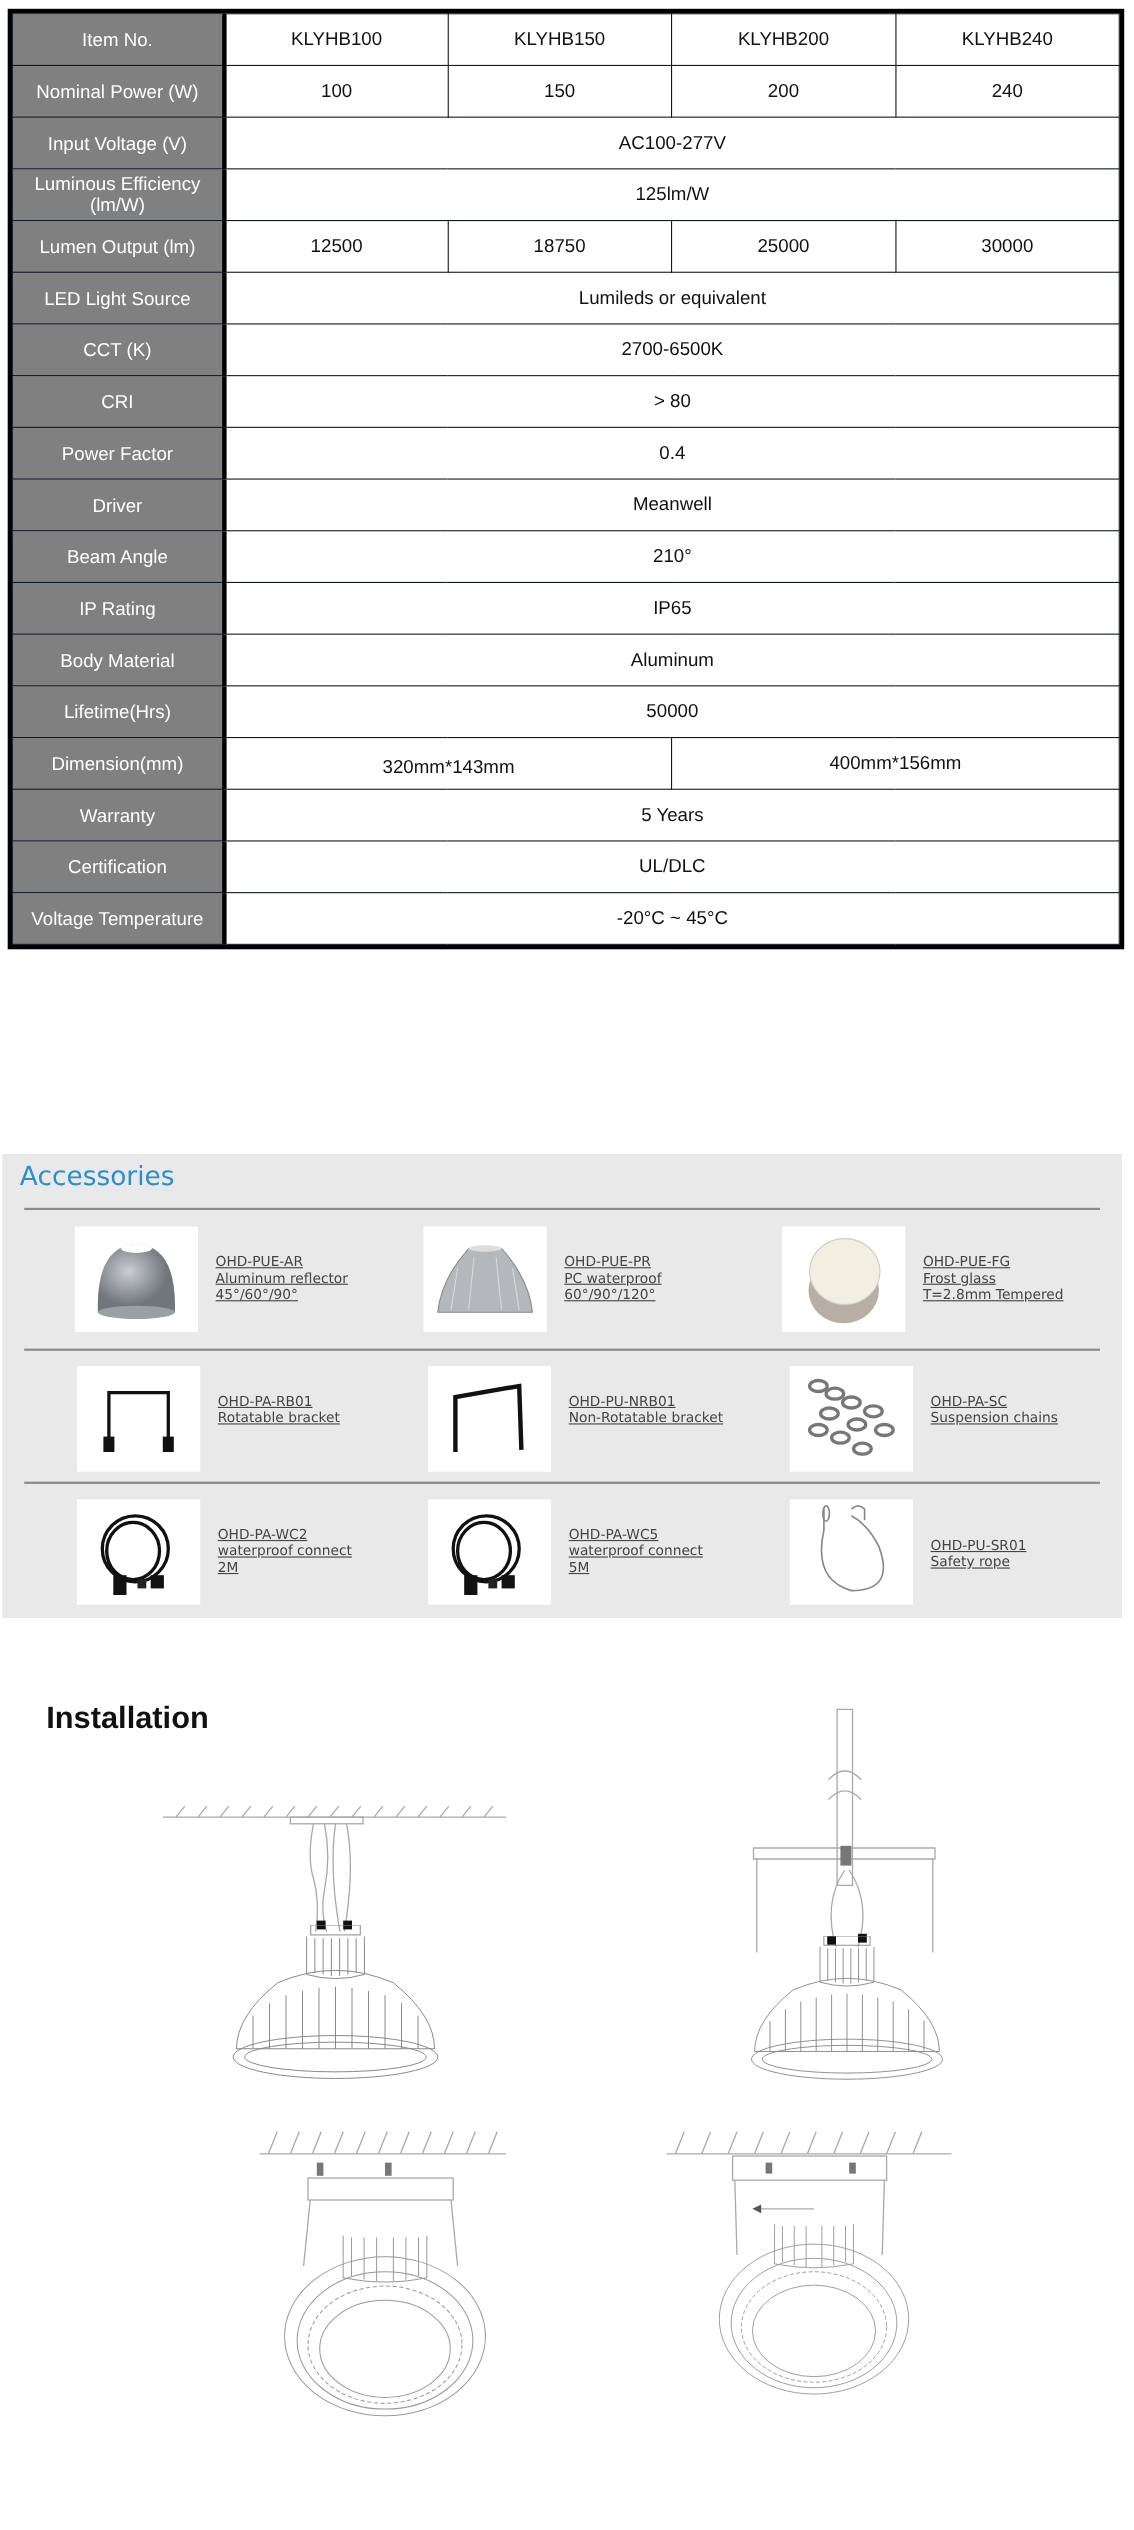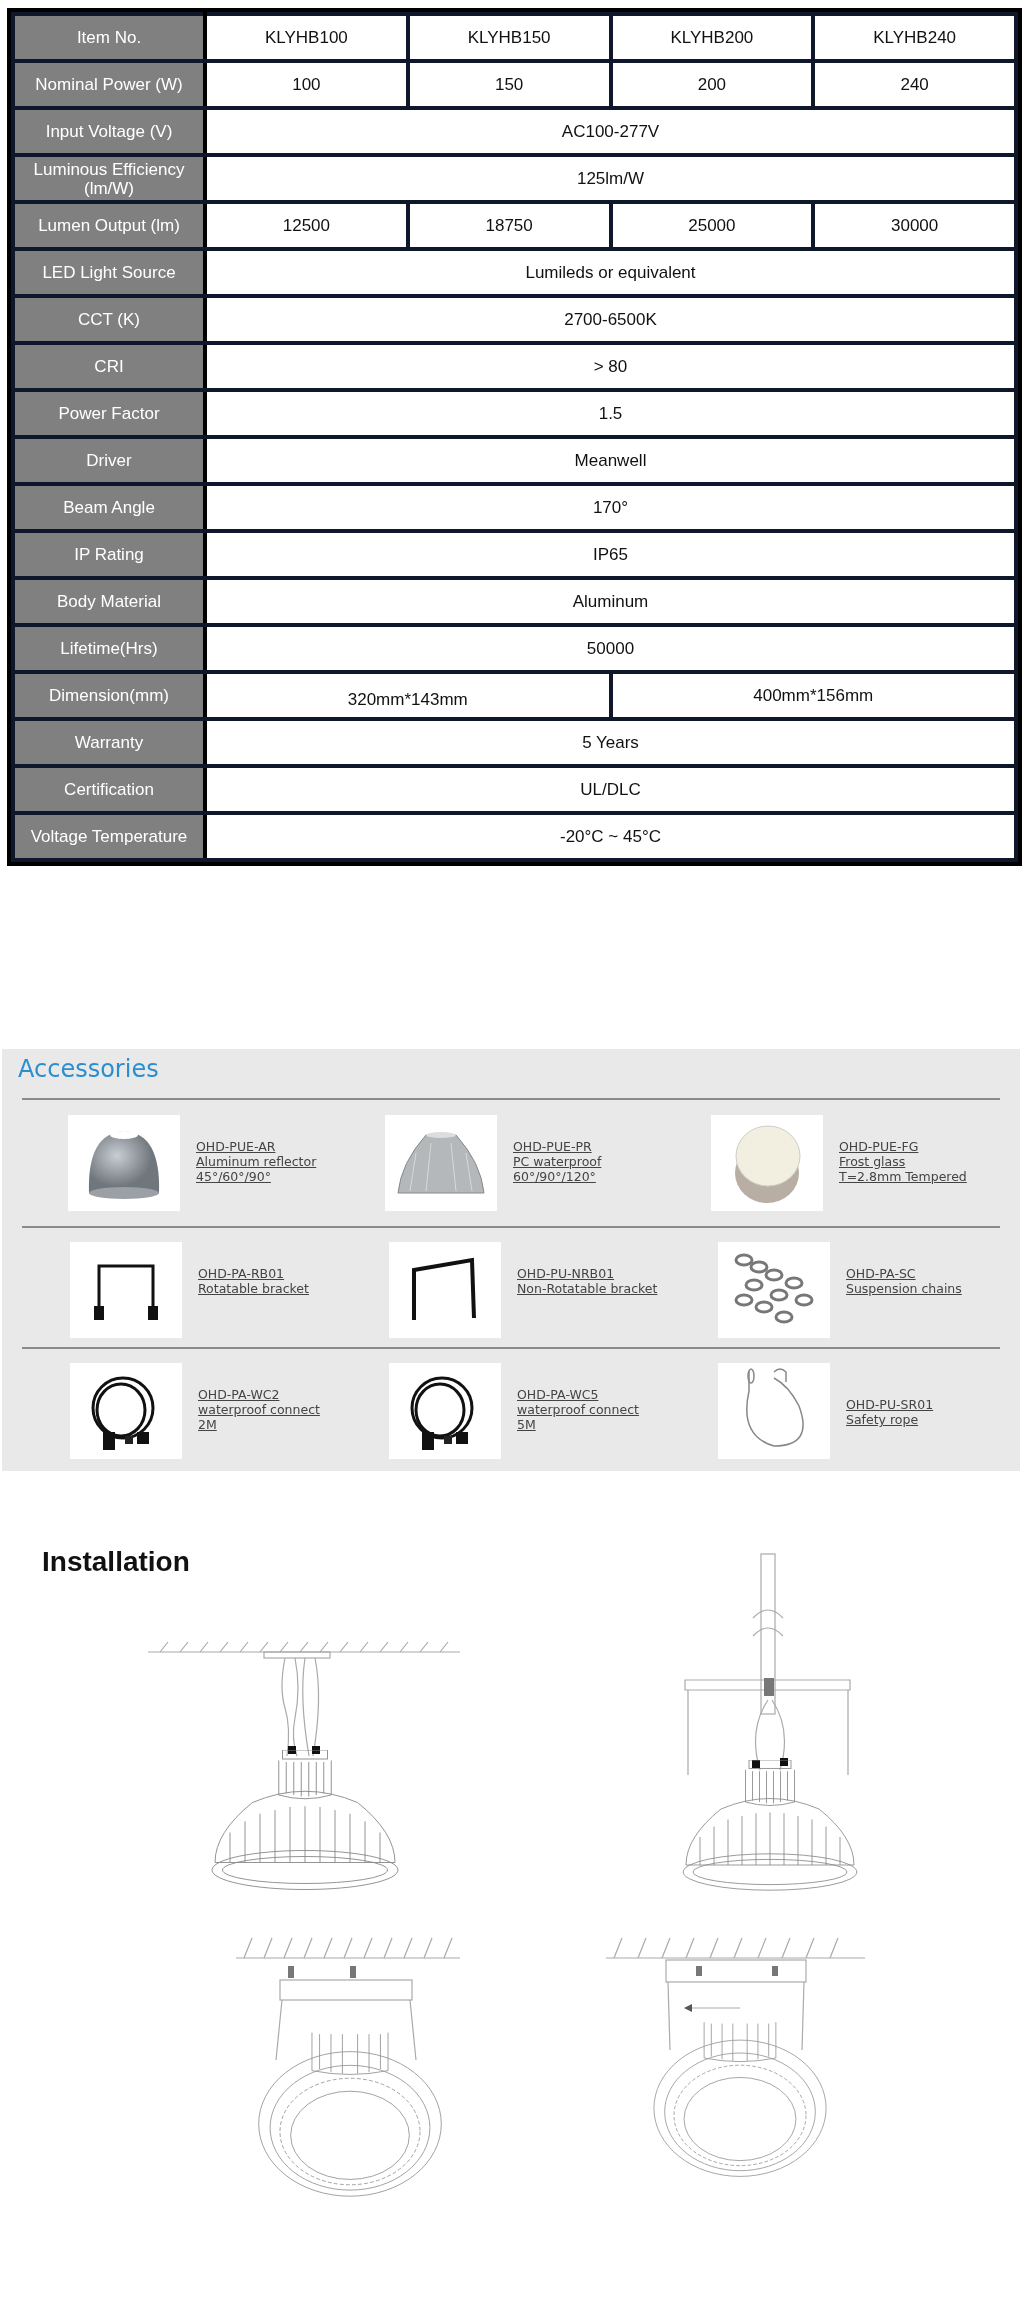--- a/index.html
+++ b/index.html
@@ -3,21 +3,21 @@
 <meta charset="utf-8">
 <style>
   html, body { margin: 0; padding: 0; background: #ffffff; }
   body { width: 1031px; height: 2300px; position: relative; overflow: hidden;
          font-family: "Liberation Sans", sans-serif; color: #111; }
 
   
   .spec { position: absolute; left: 7px; top: 8px; width: 1015px;
           border: 4px solid #000; box-sizing: border-box; }
   .spec table { border-collapse: collapse; width: 100%; table-layout: fixed; }
-  .spec td { border: 4px solid #0f172a; text-align: center; vertical-align: middle;
+  .spec td { border: 1px solid #0f172a; text-align: center; vertical-align: middle;
              font-size: 17px; height: 47px; padding: 0 2px; box-sizing: border-box; }
   .spec td.lbl { background: #808080; color: #fff; width: 192px; border-right: 4px solid #000;
                  font-size: 17px; line-height: 19px; }
   .spec tr.photo td { height: 168px; }
   .spec td.dim-left { padding-top: 8px; text-align: center; }
 
   .lamp { display: block; margin: 0 auto; }
 
   
   .acc { position: absolute; left: 2px; top: 1049px; width: 1018px; height: 422px; background: #e9e9e9; }
@@ -78,29 +78,29 @@
     <tr>
       <td class="lbl">CCT (K)</td>
       <td colspan="4">2700-6500K</td>
     </tr>
     <tr>
       <td class="lbl">CRI</td>
       <td colspan="4">&gt; 80</td>
     </tr>
     <tr>
       <td class="lbl">Power Factor</td>
-      <td colspan="4">1.5</td>
+      <td colspan="4">0.4</td>
     </tr>
     <tr>
       <td class="lbl">Driver</td>
       <td colspan="4">Meanwell</td>
     </tr>
     <tr>
       <td class="lbl">Beam Angle</td>
-      <td colspan="4">170°</td>
+      <td colspan="4">210°</td>
     </tr>
     <tr>
       <td class="lbl">IP Rating</td>
       <td colspan="4">IP65</td>
     </tr>
     <tr>
       <td class="lbl">Body Material</td>
       <td colspan="4">Aluminum</td>
     </tr>
     <tr>

